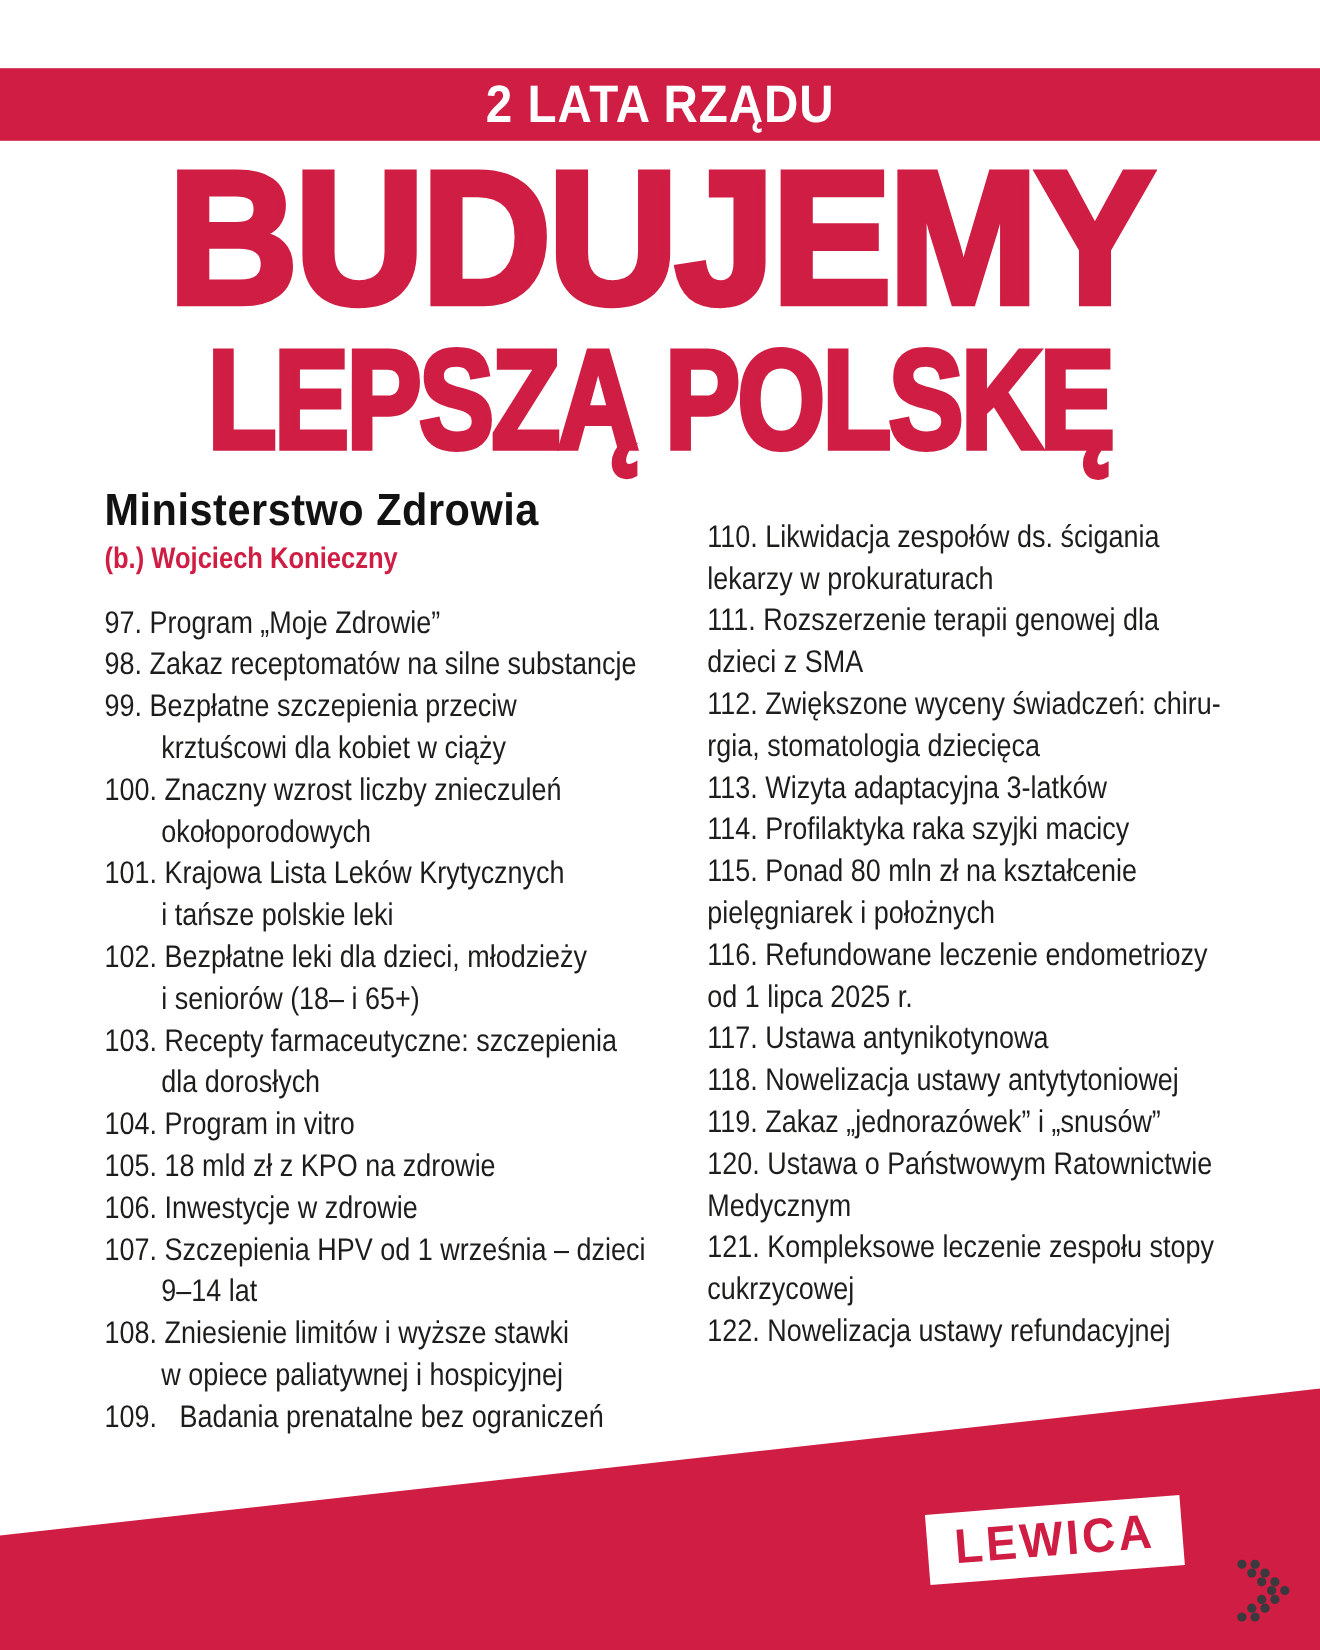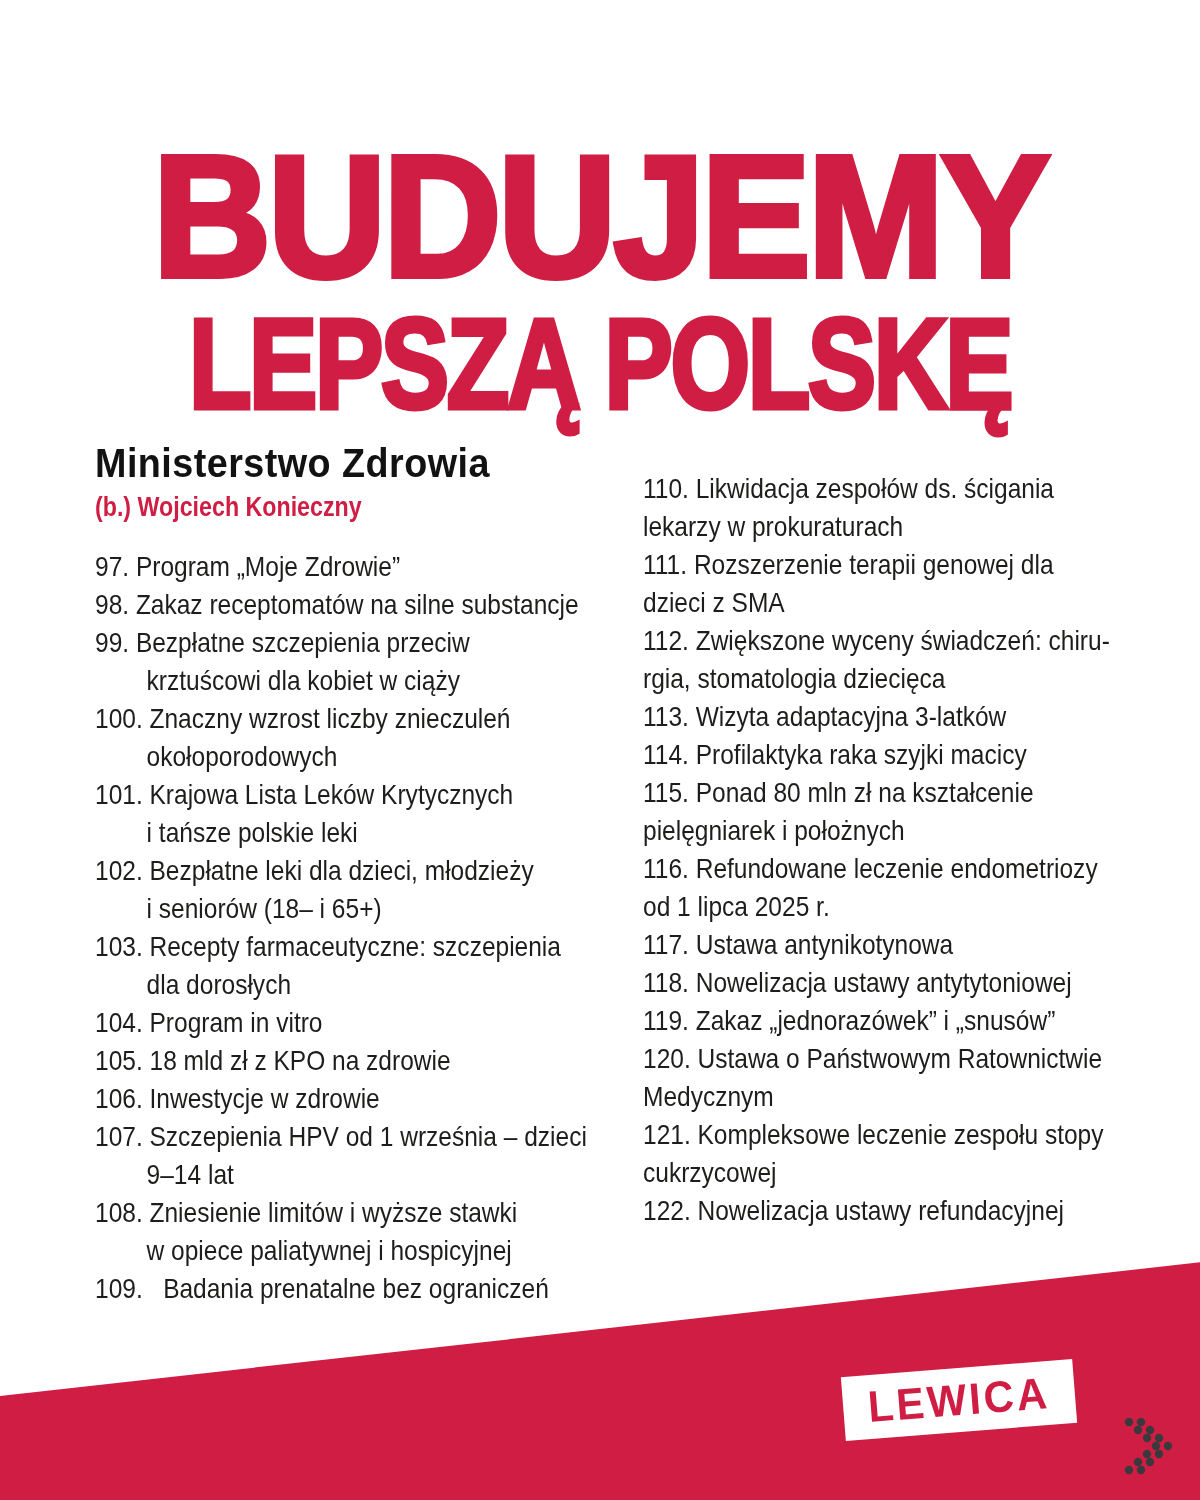--- a/index.html
+++ b/index.html
@@ -64,20 +64,23 @@
     white-space:pre; transform:scaleX(0.95);
   }
   
   .chevron { position:absolute; left:1124px; top:1418px; }
 </style>
 </head>
 <body>
 
 <div class="poster">
 
+  <div class="banner">
+    <span class="banner-label">2 LATA RZĄDU</span>
+  </div>
 
   <h1 class="title-line title-1">BUDUJEMY</h1>
   <h1 class="title-line title-2">LEPSZĄ POLSKĘ</h1>
 
   <h2 class="ministry">Ministerstwo Zdrowia</h2>
   <div class="minister">(b.) Wojciech Konieczny</div>
 
   <div class="col col-left" id="col-left">
       <div>
         <div class="line">97. Program „Moje Zdrowie”</div>

